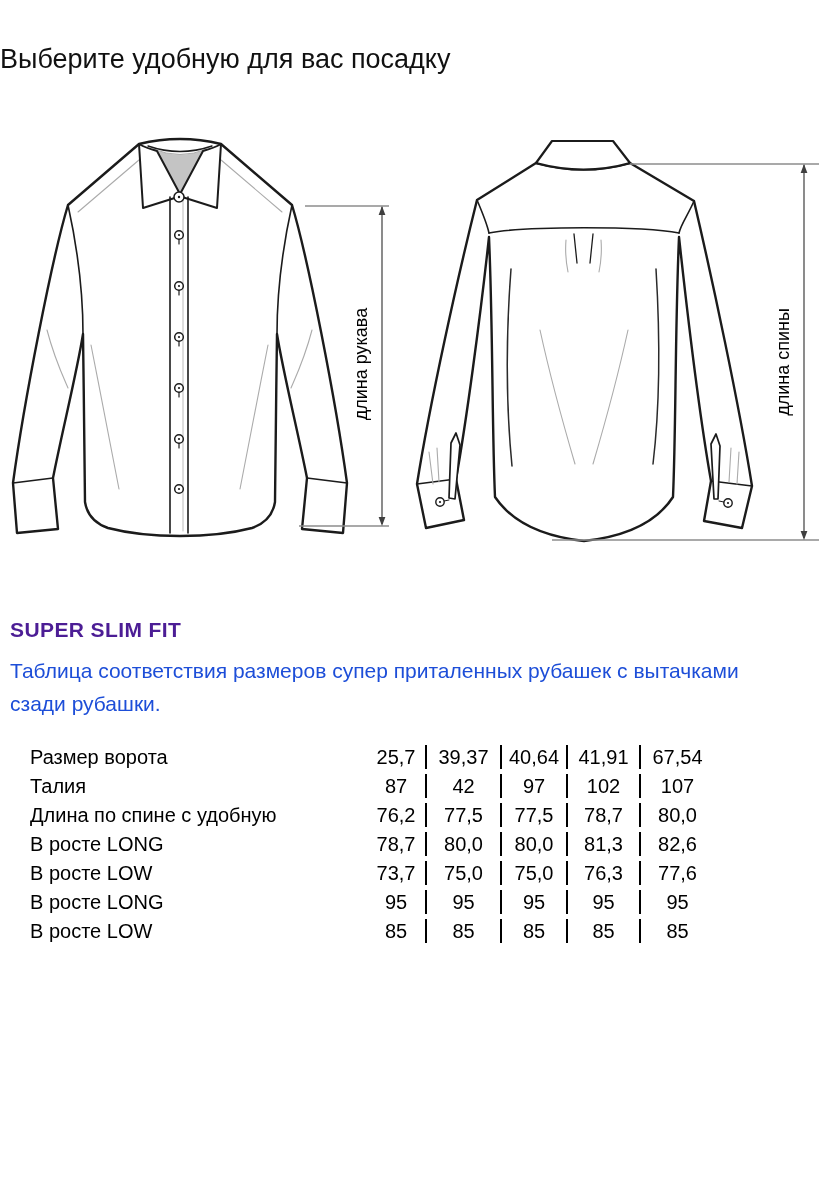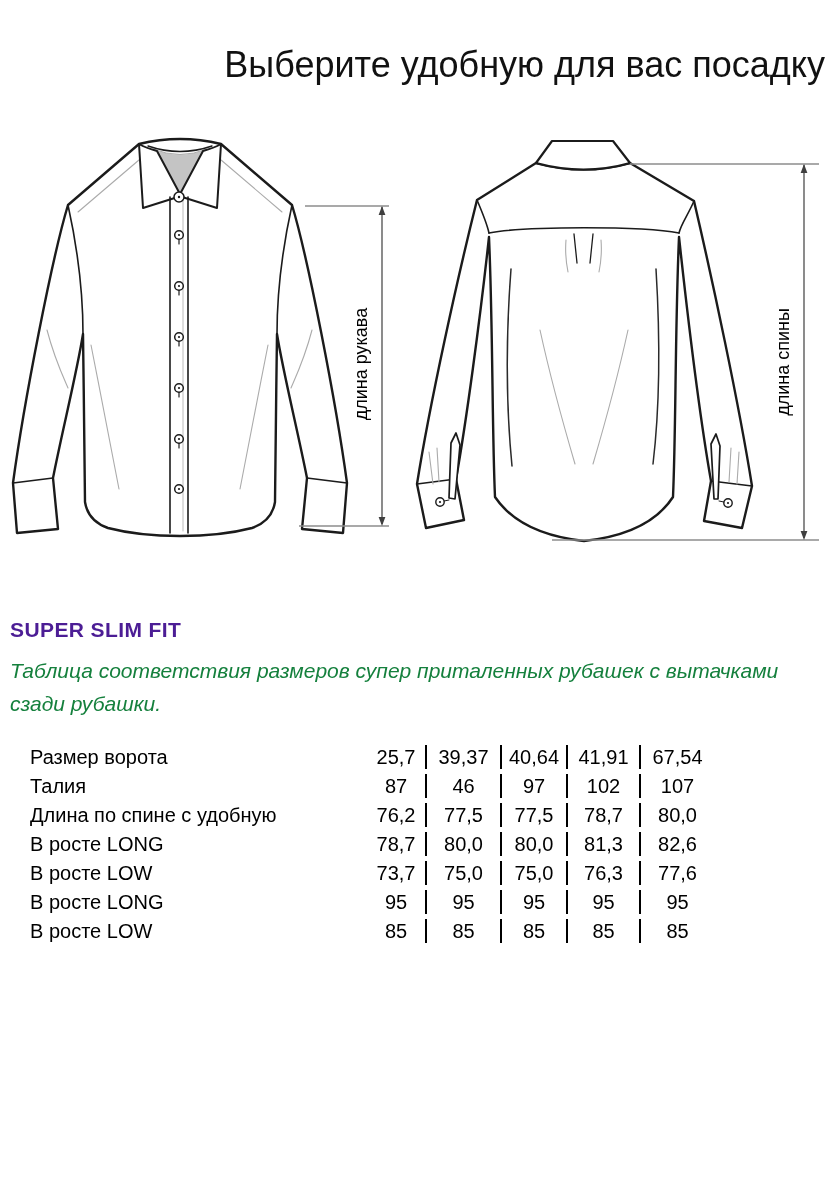--- a/index.html
+++ b/index.html
@@ -2,26 +2,26 @@
 <html><head>
 <meta charset="utf-8">
 <style>
   html,body{margin:0;padding:0;background:#fff;}
   .page{
     position:relative;width:825px;height:1200px;background:#ffffff;
     font-family:"Liberation Sans",sans-serif;color:#000;overflow:hidden;
   }
   .title{
     position:absolute;top:44px;left:0;width:825px;margin:0;
-    text-align:right;font-size:36px;font-weight:400;color:#111;
+    text-align:left;font-size:27px;font-weight:400;color:#111;
   }
   .diagram{position:absolute;top:100px;left:0;}
   .section{position:absolute;top:618px;left:10px;width:792px;}
   .heading{font-size:21px;font-weight:700;letter-spacing:.4px;color:#4c1d95;}
-  .desc{margin-top:12px;font-size:21px;line-height:33px;white-space:pre-line;color:#15803d;font-style:italic;}
+  .desc{margin-top:12px;font-size:21px;line-height:33px;white-space:pre-line;color:#1d4ed8;}
   table.size{
     position:absolute;top:740px;left:30px;
     border-collapse:separate;border-spacing:0 5px;
     font-size:20px;color:#000;table-layout:fixed;
   }
   table.size td{height:24px;padding:0;line-height:24px;vertical-align:middle;}
   td.lbl{text-align:left;white-space:pre-line;}
   td.v{text-align:center;}
   td.b{border-left:2px solid #000;}
   svg text.dim{font-family:"Liberation Sans",sans-serif;font-size:18px;fill:#000;}
@@ -176,21 +176,21 @@
         <td class="lbl">Размер ворота</td>
         <td class="v">25,7</td>
         <td class="v b">39,37</td>
         <td class="v b">40,64</td>
         <td class="v b">41,91</td>
         <td class="v b">67,54</td>
       </tr>
       <tr>
         <td class="lbl">Талия</td>
         <td class="v">87</td>
-        <td class="v b">46</td>
+        <td class="v b">42</td>
         <td class="v b">97</td>
         <td class="v b">102</td>
         <td class="v b">107</td>
       </tr>
       <tr>
         <td class="lbl">Длина по спине с удобную</td>
         <td class="v">76,2</td>
         <td class="v b">77,5</td>
         <td class="v b">77,5</td>
         <td class="v b">78,7</td>

